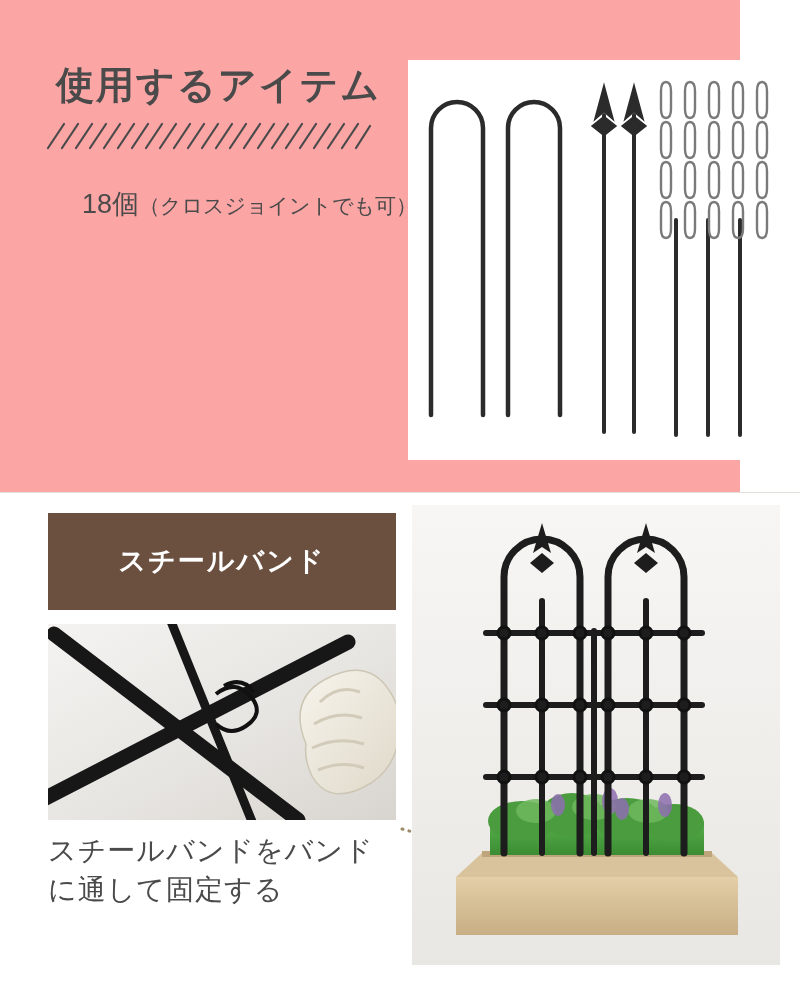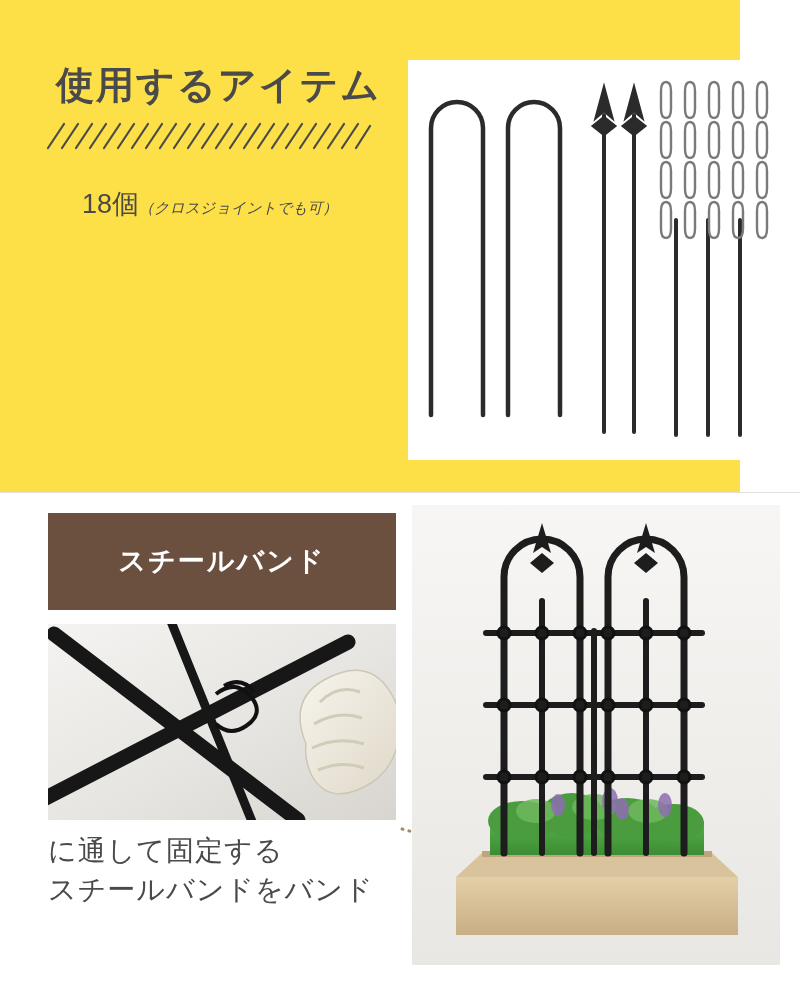--- a/index.html
+++ b/index.html
@@ -14,21 +14,21 @@
     color: #3a3a3a;
     position: relative;
     overflow: hidden;
   }
 
   
   .top-section {
     position: relative;
     width: 740px;
     height: 492px;
-    background: #fde047;
+    background: #fca5a5;
   }
 
   .section-title {
     position: absolute;
     left: 56px;
     top: 60px;
     font-size: 38px;
     letter-spacing: 2px;
     color: #4a4a4a;
     font-weight: 600;
@@ -67,24 +67,23 @@
   }
   .sub-line {
     display: block;
     font-size: 27px;
     color: #4a4a4a;
     margin-left: 34px;
     margin-top: -4px;
     white-space: nowrap;
   }
   .note-small {
-    font-size: 15px;
+    font-size: 21px;
     color: #4a4a4a;
     letter-spacing: 0;
-    font-style: italic;
   }
 
   .parts-photo {
     position: absolute;
     left: 408px;
     top: 60px;
     width: 370px;
     height: 400px;
   }
 
@@ -313,22 +312,22 @@
         <path d="M258 120 q-18 -44 18 -64 q40 -22 62 6 q22 28 10 64 q-8 26 -34 38 q-34 16 -50 -12 q-8 -16 -6 -32 z" fill="url(#gloveGrad)" stroke="#cdc6b4" stroke-width="1.5"></path>
         <path d="M272 78 q18 -18 40 -10" fill="none" stroke="#d2cbba" stroke-width="3"></path>
         <path d="M266 100 q24 -14 48 -6" fill="none" stroke="#d2cbba" stroke-width="3"></path>
         <path d="M264 124 q26 -12 52 -4" fill="none" stroke="#d2cbba" stroke-width="3"></path>
         <path d="M270 146 q24 -10 46 -2" fill="none" stroke="#d2cbba" stroke-width="3"></path>
       </g>
     </g>
   </svg>
 
   <div class="caption">
+    <div>スチールバンドをバンド</div>
     <div>に通して固定する</div>
-    <div>スチールバンドをバンド</div>
   </div>
 
   <svg class="curved-arrow" viewBox="0 0 70 130" xmlns="http://www.w3.org/2000/svg">
     <path d="M4 6 q44 10 40 48 q-3 34 -20 56" fill="none" stroke="#9b8b68" stroke-width="3" stroke-linecap="round" stroke-dasharray="1 6"></path>
     <path d="M16 100 L24 118 L33 102" fill="none" stroke="#9b8b68" stroke-width="3" stroke-linecap="round" stroke-linejoin="round"></path>
   </svg>
 
   <svg class="trellis-photo" viewBox="0 0 368 460" xmlns="http://www.w3.org/2000/svg">
     <defs>
       <linearGradient id="wallGrad" x1="0" y1="0" x2="0" y2="1">

